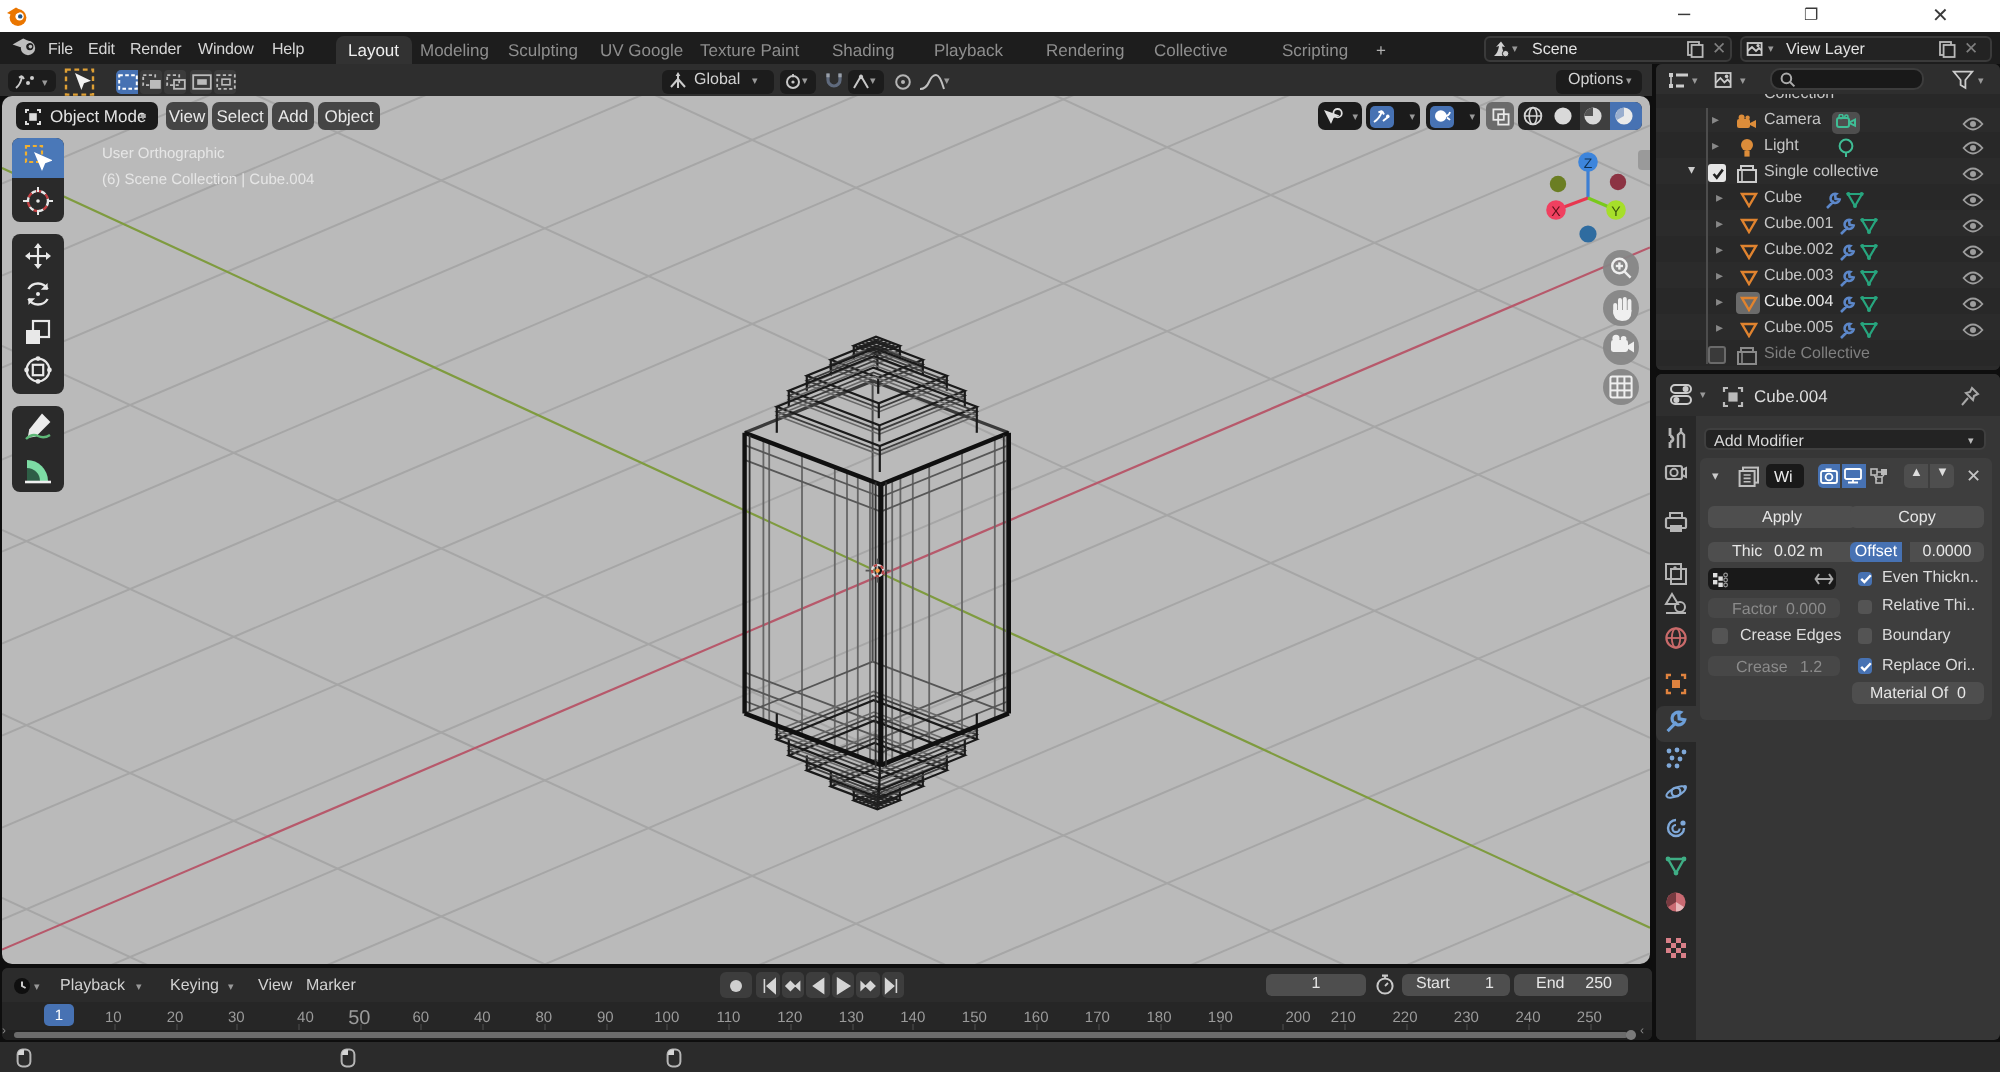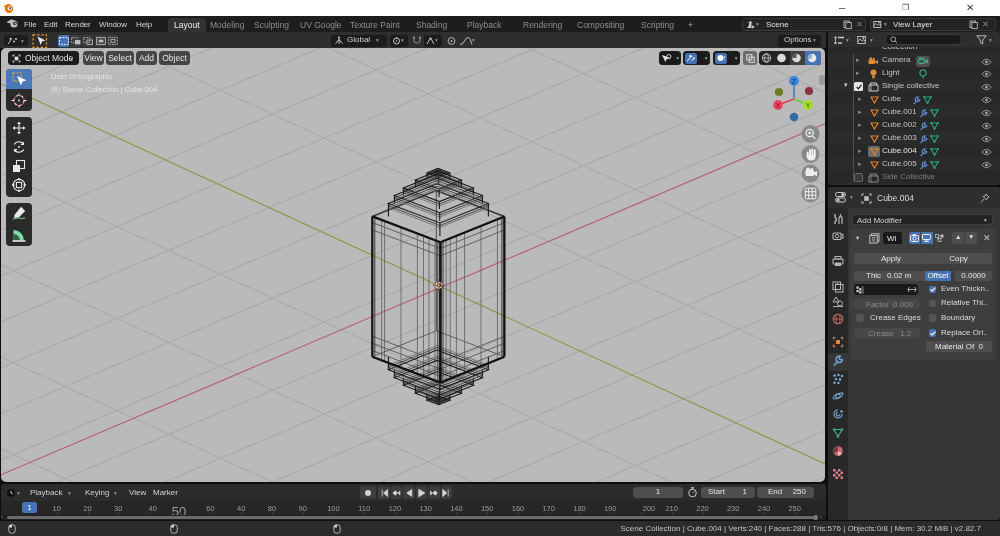--- a/index.html
+++ b/index.html
@@ -62,21 +62,21 @@
   <div class="abs menu" style="left:99px">Window</div>
   <div class="abs menu" style="left:136px">Help</div>
   <div class="abs wtab on" style="left:168px">Layout</div>
   <div class="abs wtab" style="left:204px">Modeling</div>
   <div class="abs wtab" style="left:248px">Sculpting</div>
   <div class="abs wtab" style="left:294px">UV Google</div>
   <div class="abs wtab" style="left:344px">Texture Paint</div>
   <div class="abs wtab" style="left:410px">Shading</div>
   <div class="abs wtab" style="left:461px">Playback</div>
   <div class="abs wtab" style="left:517px">Rendering</div>
-  <div class="abs wtab" style="left:571px">Compositing</div>
+  <div class="abs wtab" style="left:571px">Collective</div>
   <div class="abs wtab" style="left:635px">Scripting</div>
   <div class="abs wtab" style="left:682px;color:#b0b0b0">+</div>
 
 <div class="abs" style="left:742px;top:17.5px;width:124px;height:13px;background:#232323;border:1px solid #3a3a3a;border-radius:3px"></div>
 <svg class="abs" style="left:745px;top:20px" width="10" height="9" viewBox="0 0 10 9">
       <path d="M2 8 Q4 6.5 4.5 3 L3 3.5 L5.5 0.8 L7.5 3.5 L6 3.2 Q6.5 6.5 8.5 8 Z" fill="#d0d0d0"></path>
       <circle cx="7.8" cy="6.8" r="1.6" fill="#d0d0d0" stroke="#232323" stroke-width="0.5"></circle>
     </svg>
 <span class="abs" style="left:756px;top:20.5px;font-size:5.5px;color:#999">▾</span>
 <span class="abs" style="left:766px;top:19.5px;font-size:8px;color:#e2e2e2">Scene</span>
@@ -946,21 +946,21 @@
       </div>
 <div class="abs fld" style="left:756px;top:3px;width:57px;height:10.5px;line-height:10.5px">
         <span style="position:absolute;left:11px">End</span>
         <span style="position:absolute;right:8px">250</span>
       </div>
 <div class="abs" style="left:0;top:17px;width:825px;height:14px;background:#262626"></div>
 <span class="abs" style="left:47.7px;top:19.5px;width:16px;text-align:center;font-size:7.5px;color:#9b9b9b">10</span>
       <span class="abs" style="left:78.5px;top:19.5px;width:16px;text-align:center;font-size:7.5px;color:#9b9b9b">20</span>
       <span class="abs" style="left:109.2px;top:19.5px;width:16px;text-align:center;font-size:7.5px;color:#9b9b9b">30</span>
       <span class="abs" style="left:139.9px;top:19.5px;width:16px;text-align:right;font-size:7.5px;color:#9b9b9b">40</span>
-      <span class="abs" style="left:170.7px;top:19.5px;width:16px;text-align:left;font-size:13px;color:#9b9b9b">50</span>
+      <span class="abs" style="left:170.7px;top:19.5px;width:16px;text-align:center;font-size:10px;color:#9b9b9b">50</span>
       <span class="abs" style="left:201.4px;top:19.5px;width:16px;text-align:center;font-size:7.5px;color:#9b9b9b">60</span>
       <span class="abs" style="left:232.2px;top:19.5px;width:16px;text-align:center;font-size:7.5px;color:#9b9b9b">40</span>
       <span class="abs" style="left:262.9px;top:19.5px;width:16px;text-align:center;font-size:7.5px;color:#9b9b9b">80</span>
       <span class="abs" style="left:293.7px;top:19.5px;width:16px;text-align:center;font-size:7.5px;color:#9b9b9b">90</span>
       <span class="abs" style="left:324.4px;top:19.5px;width:16px;text-align:center;font-size:7.5px;color:#9b9b9b">100</span>
       <span class="abs" style="left:355.2px;top:19.5px;width:16px;text-align:center;font-size:7.5px;color:#9b9b9b">110</span>
       <span class="abs" style="left:385.9px;top:19.5px;width:16px;text-align:center;font-size:7.5px;color:#9b9b9b">120</span>
       <span class="abs" style="left:416.7px;top:19.5px;width:16px;text-align:center;font-size:7.5px;color:#9b9b9b">130</span>
       <span class="abs" style="left:447.4px;top:19.5px;width:16px;text-align:center;font-size:7.5px;color:#9b9b9b">140</span>
       <span class="abs" style="left:478.2px;top:19.5px;width:16px;text-align:center;font-size:7.5px;color:#9b9b9b">150</span>
@@ -1014,15 +1014,14 @@
         <path d="M1 3.5 V2.8 Q1 0.8 4 0.8 V3.5 Z" fill="#d5d5d5"></path>
       </svg>
 <svg class="abs" style="left:170px;top:2.5px" width="8" height="10" viewBox="0 0 8 10">
         <rect x="0.8" y="0.8" width="6.4" height="8.4" rx="2.4" fill="none" stroke="#b5b5b5" stroke-width="1"></rect>
         <path d="M1 3.5 V2.8 Q1 0.8 4 0.8 V3.5 Z" fill="#d5d5d5"></path>
       </svg>
 <svg class="abs" style="left:333px;top:2.5px" width="8" height="10" viewBox="0 0 8 10">
         <rect x="0.8" y="0.8" width="6.4" height="8.4" rx="2.4" fill="none" stroke="#b5b5b5" stroke-width="1"></rect>
         <path d="M1 3.5 V2.8 Q1 0.8 4 0.8 V3.5 Z" fill="#d5d5d5"></path>
       </svg>
-<span class="abs" style="right:19px;top:3px;font-size:8px;color:#c3c3c3">Scene Collection | Cube.004 | Verts:240 | Faces:288 | Tris:576 | Objects:0/8 | Mem: 30.2 MiB | v2.82.7</span>
     </div>
 </div>
 
 </body></html>

